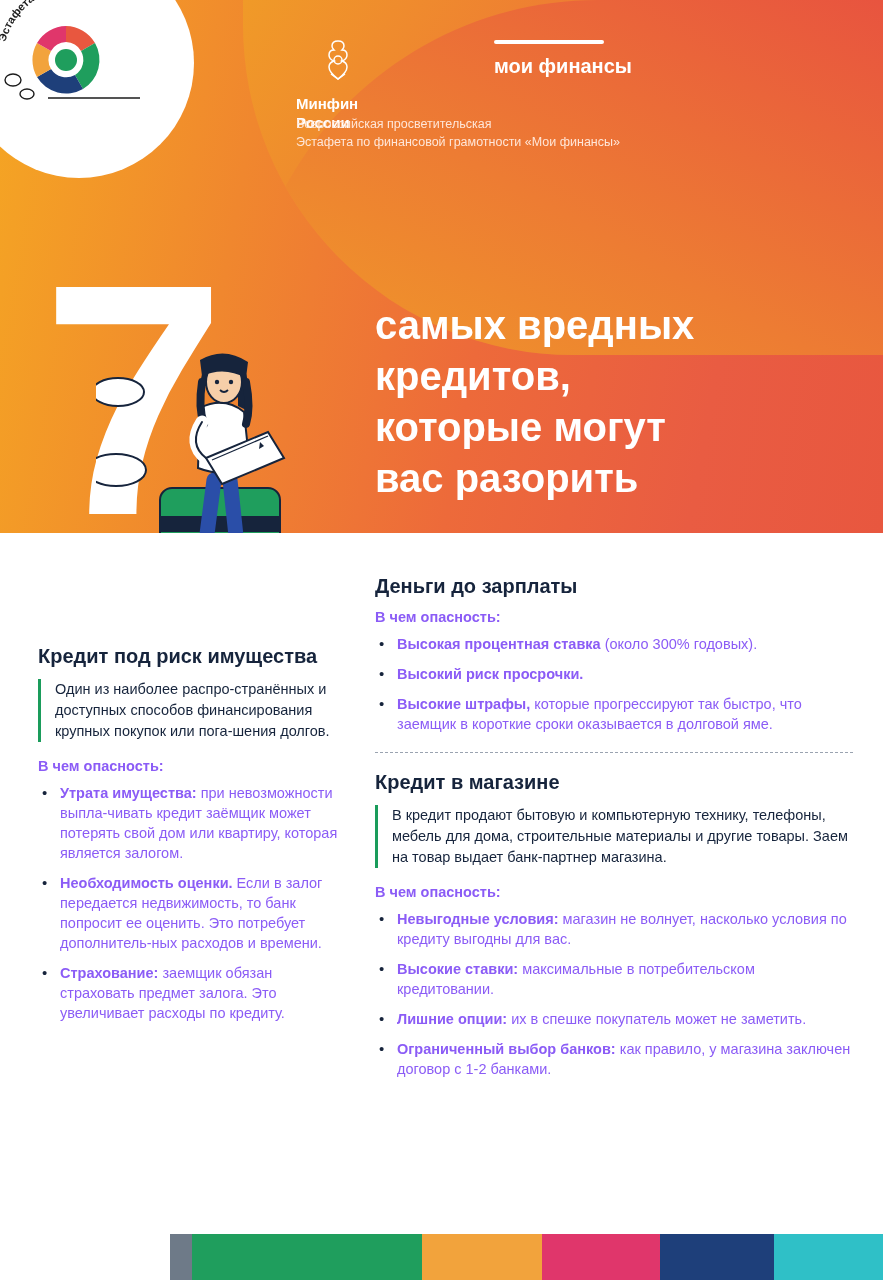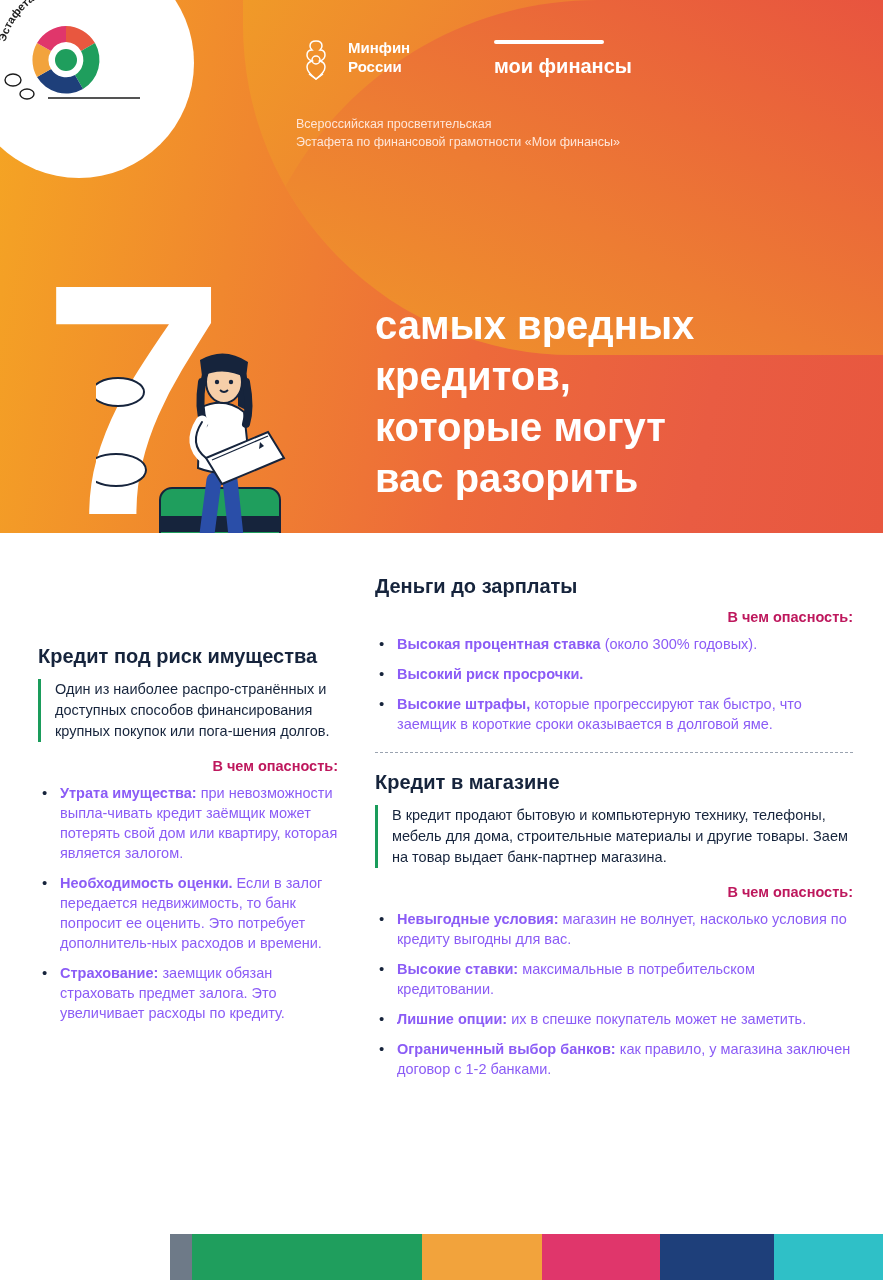--- a/index.html
+++ b/index.html
@@ -28,21 +28,21 @@
     border-bottom-left-radius:330px;
     margin-right:0;
   }
   .logo-circle{
     position:absolute;left:-36px;top:-52px;width:230px;height:230px;
     background:#ffffff;border-radius:50%;
     z-index:5;
   }
   .logo-art{position:absolute;left:30px;top:24px;width:160px;height:150px;}
   .ministry{
-    position:absolute;left:296px;top:38px;display:flex;align-items:flex-start;gap:12px;z-index:6;
+    position:absolute;left:296px;top:38px;display:flex;align-items:flex-end;gap:12px;z-index:6;flex-direction:column;
   }
   .ministry-name{
     color:#ffffff;font-size:15px;line-height:19px;font-weight:bold;
   }
   .brand-block{position:absolute;left:494px;top:40px;z-index:6;}
   .brand-rule{width:110px;height:4px;background:#ffffff;border-radius:2px;margin-bottom:11px;}
   .brand-text{color:#ffffff;font-size:20px;font-weight:bold;}
   .header-sub{
     position:absolute;left:296px;top:115px;z-index:6;
     color:#ffe6d8;font-size:12.5px;line-height:18px;
@@ -70,21 +70,21 @@
   .col-right{position:absolute;left:375px;top:40px;width:478px;}
 
   h2.sec{
     font-size:20px;line-height:26px;font-weight:bold;color:#16243c;margin:0 0 10px 0;
   }
   .quote{
     border-left:3px solid #1a9c5b;padding-left:14px;margin:0 0 16px 0;
     font-size:14.5px;line-height:21px;color:#16243c;
   }
   .danger{
-    color:#be185d;font-size:14.5px;font-weight:bold;margin:0 0 9px 0;text-align:right;
+    color:#8b5cf6;font-size:14.5px;font-weight:bold;margin:0 0 9px 0;
   }
   ul.list{list-style:none;margin:0;padding:0;}
   ul.list li{
     position:relative;padding-left:22px;margin-bottom:10px;
     font-size:14.5px;line-height:20px;color:#8b5cf6;
   }
   ul.list li:before{
     content:"•";position:absolute;left:4px;top:0;color:#16243c;font-size:15px;
   }
   .b{font-weight:bold;}

